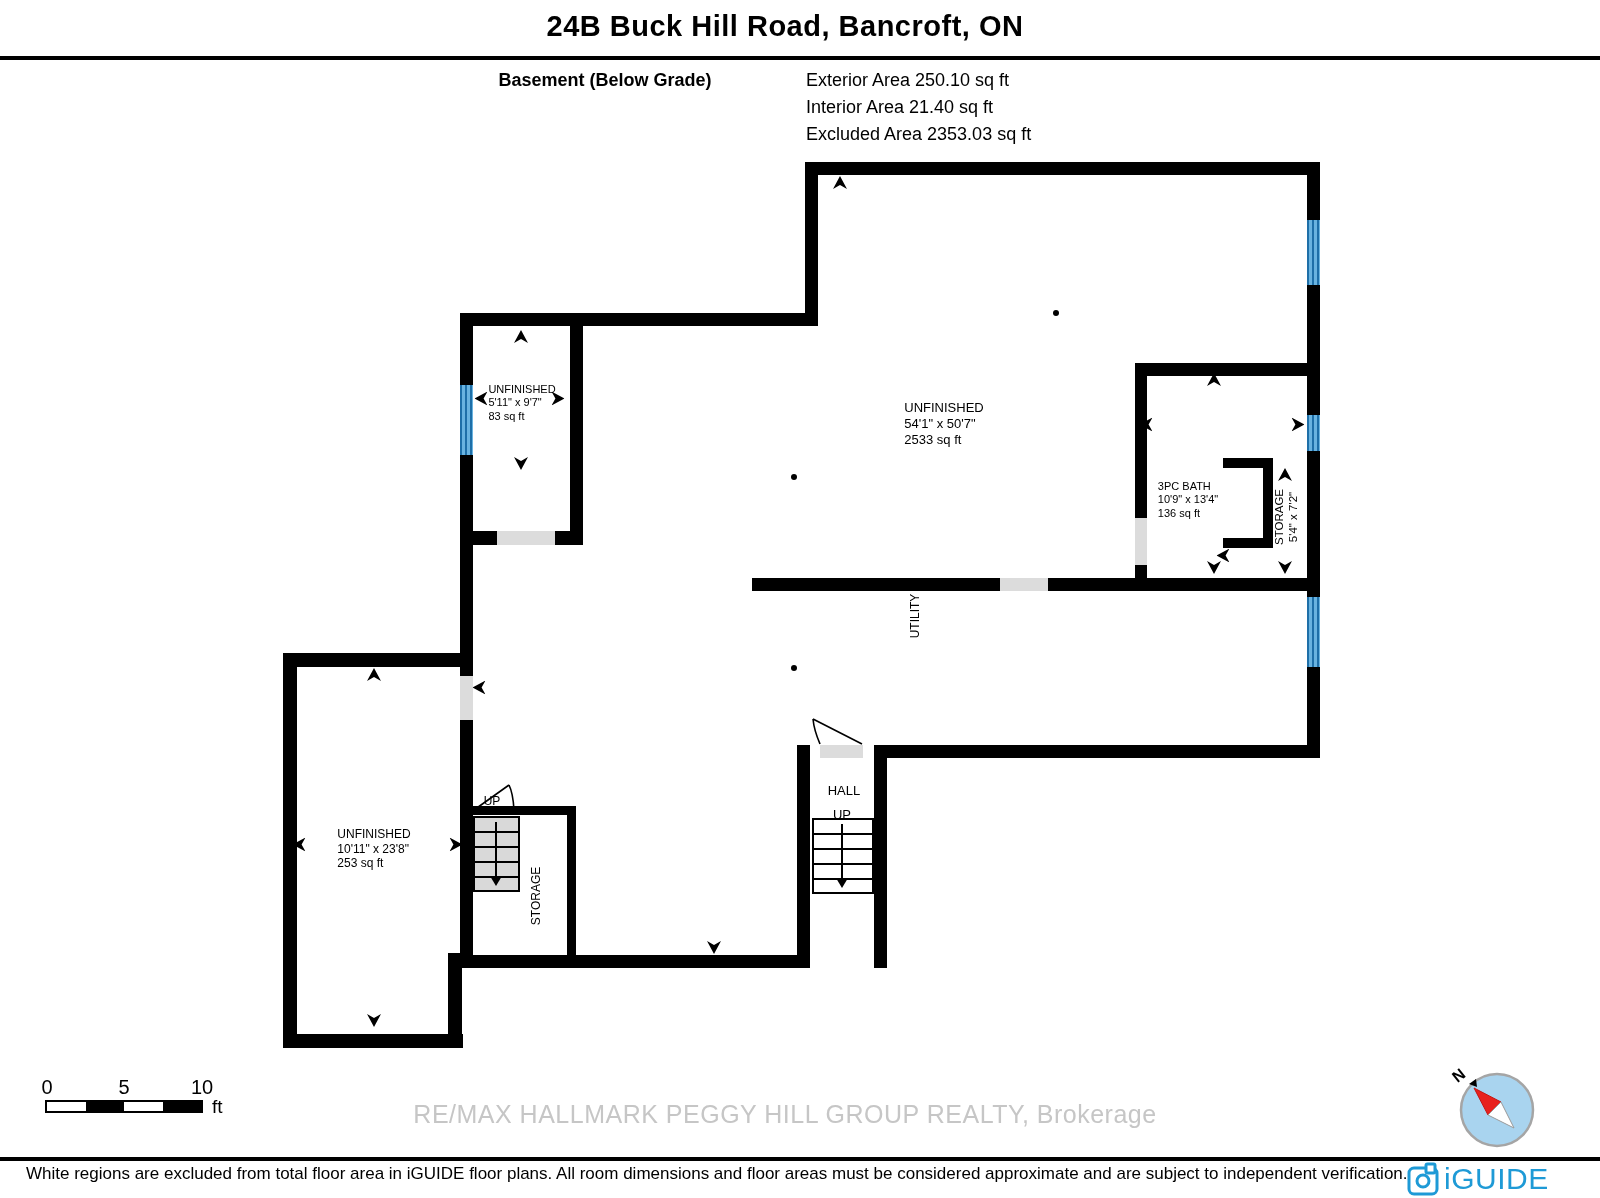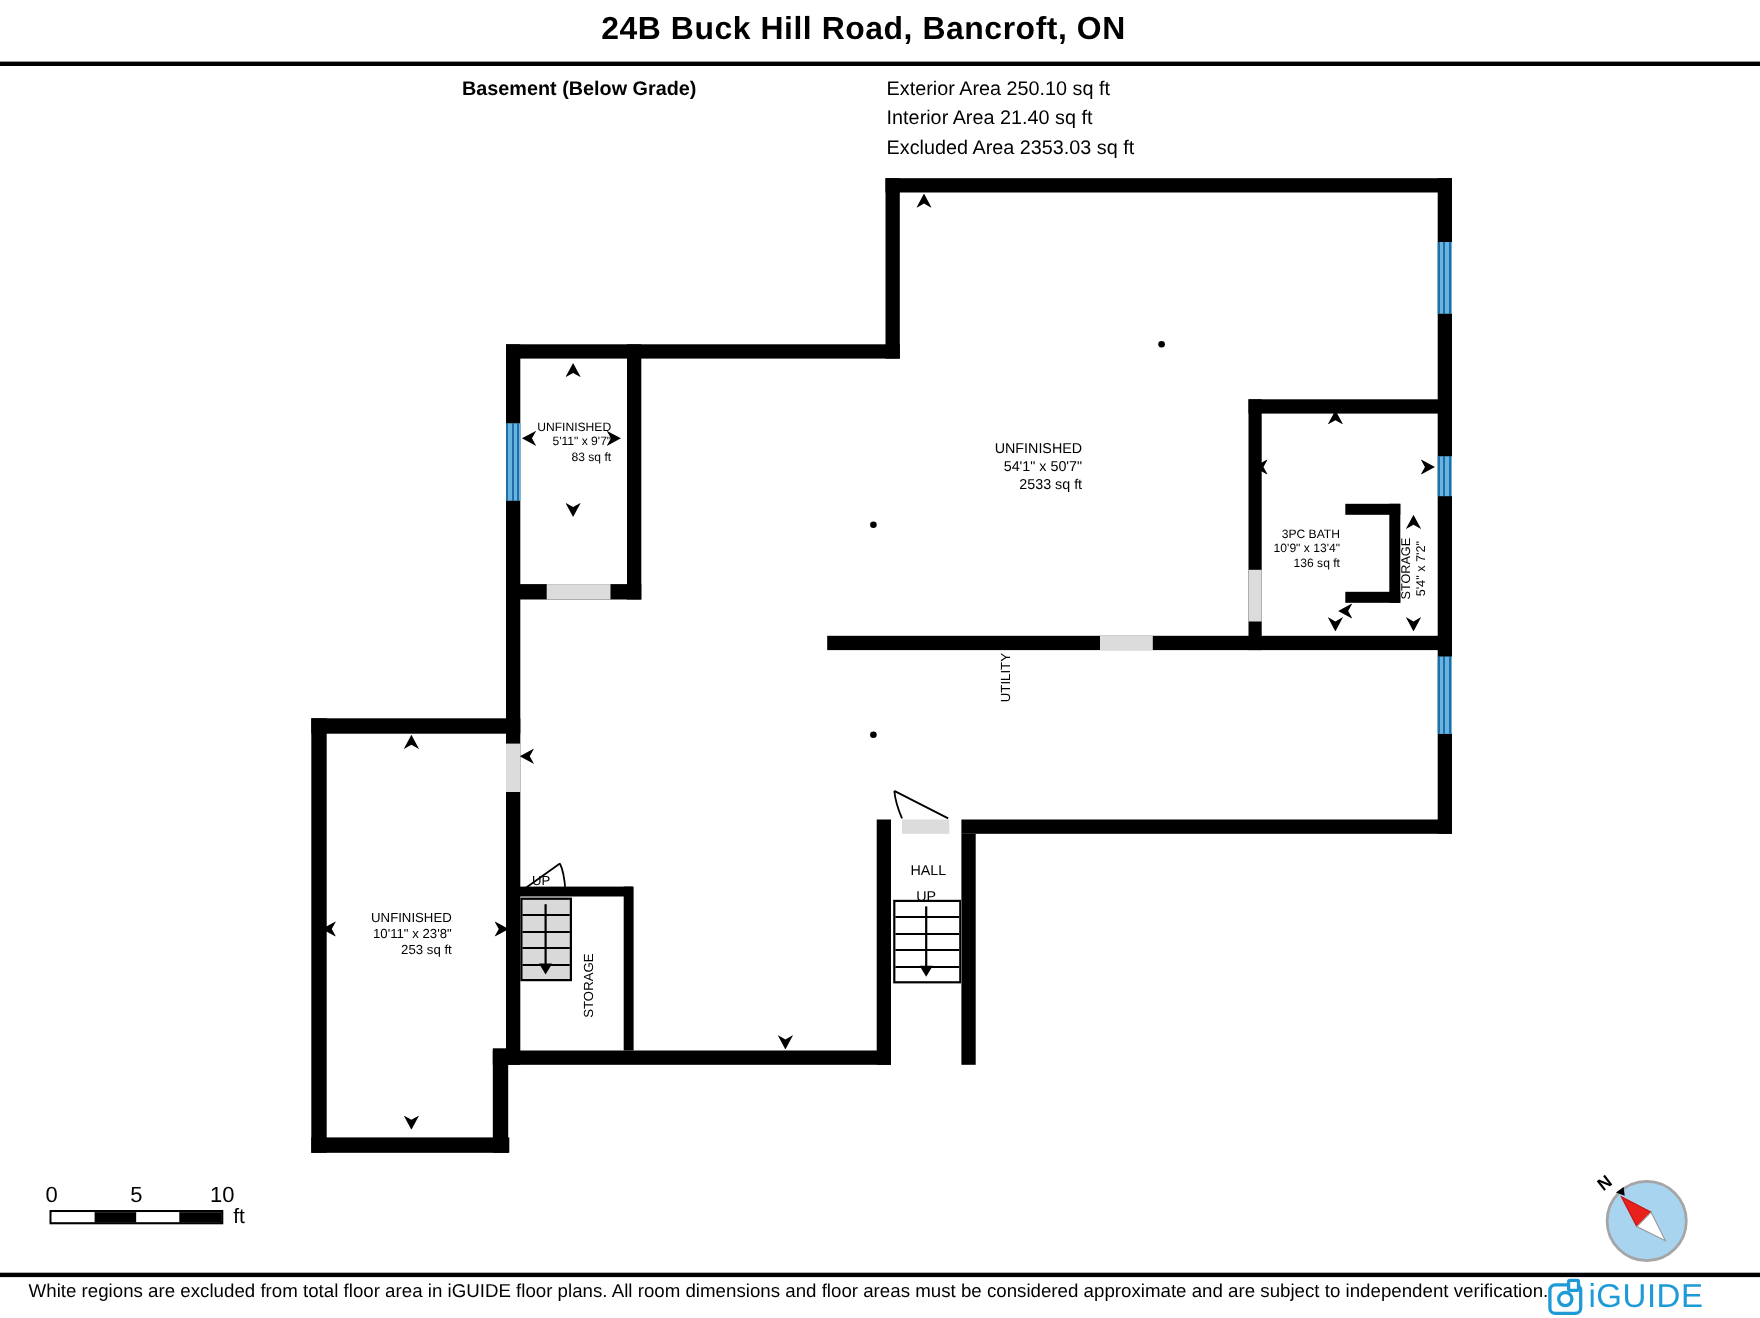--- a/index.html
+++ b/index.html
@@ -6,34 +6,34 @@
   .page{position:relative;width:1600px;height:1198px;background:#fff;overflow:hidden;
         font-family:"Liberation Sans",sans-serif;color:#000;}
   .abs{position:absolute;}
   .wall{position:absolute;background:#000;}
   .door{position:absolute;background:#dcdcdc;}
   .window{position:absolute;background:#69b3e0;
           background-image:repeating-linear-gradient(90deg,#1e6fa8 0 2px,#69b3e0 2px 5px);}
   .marker{position:absolute;width:14px;height:13px;background:#000;
           clip-path:polygon(50% 0%,100% 100%,50% 70%,0% 100%);}
   .dot{position:absolute;width:6px;height:6px;background:#000;border-radius:50%;}
-  .roomlabel{position:absolute;text-align:right;font-size:12px;line-height:1.22;white-space:nowrap;
+  .roomlabel{position:absolute;text-align:left;font-size:12px;line-height:1.22;white-space:nowrap;
              transform:translate(-50%,-50%);}
   .roomlabel.small{font-size:11px;}
   .vlabel{position:absolute;white-space:nowrap;text-align:center;font-size:12px;line-height:1.25;
           transform:translate(-50%,-50%) rotate(-90deg);}
   .stairs{position:absolute;border:2px solid #000;box-sizing:border-box;}
   .treads{position:absolute;inset:0;background:repeating-linear-gradient(180deg,transparent 0 13px,#000 13px 15px);}
   .stair-line{position:absolute;width:2px;background:#000;}
   .stair-head{position:absolute;width:0;height:0;border-left:6px solid transparent;
               border-right:6px solid transparent;border-top:10px solid #000;}
   .hdr-title{position:absolute;left:0;top:10px;width:1570px;text-align:center;
              font-size:29px;font-weight:bold;letter-spacing:.5px;}
   .hdr-rule{position:absolute;left:0;top:56px;width:1600px;height:4px;background:#000;}
-  .floorlabel{position:absolute;left:420px;top:70px;width:370px;text-align:left;
+  .floorlabel{position:absolute;left:420px;top:70px;width:370px;text-align:center;
               font-size:18px;font-weight:bold;}
   .stat{position:absolute;left:806px;font-size:18px;}
   .scale-num{position:absolute;font-size:20px;transform:translateX(-50%);}
   .scale-ft{position:absolute;font-size:19px;}
   .scalebar{position:absolute;left:45px;top:1100px;width:158px;height:13px;border:2px solid #000;
             box-sizing:border-box;display:flex;}
   .scalebar div{flex:1 1 25%;height:100%;}
   .prepared{position:absolute;left:0;top:1092px;width:1580px;text-align:center;
             font-size:18px;font-weight:600;z-index:5;}
   .watermark{position:absolute;left:0;top:1100px;width:1570px;text-align:center;font-size:25px;
@@ -182,20 +182,21 @@
   <svg class="abs" style="left:1448px;top:1058px;" width="96" height="96">
     <circle cx="49" cy="52" r="36" fill="#a9d4ef" stroke="#a5a5a5" stroke-width="2.5"></circle>
     <polygon points="26,30 53,44 40,57" fill="#e8211d" stroke="#c41512" stroke-width="1"></polygon>
     <polygon points="66,70 53,44 40,57" fill="#ffffff" stroke="#9a9a9a" stroke-width="1"></polygon>
     <text x="5" y="22" font-size="16" font-weight="bold" font-family="Liberation Sans, sans-serif" transform="rotate(-38 12 17)">N</text>
     <polygon points="21,26 28,21 29,29" fill="#000"></polygon>
   </svg>
 
   <div class="abs" style="left:1452px;top:1062px;width:1px;height:1px;overflow:hidden;">N</div>
 
+  <div class="watermark">RE/MAX HALLMARK PEGGY HILL GROUP REALTY, Brokerage</div>
 
   <div class="footer-rule"></div>
   <div class="disclaimer">White regions are excluded from total floor area in iGUIDE floor plans. All room dimensions and floor areas must be considered approximate and are subject to independent verification.</div>
 
   <div class="abs" style="left:1406px;top:1160px;width:180px;height:40px;">
     <svg class="abs" style="left:0;top:0;" width="40" height="38">
       <rect x="3" y="8" width="28" height="26" rx="5" fill="none" stroke="#1e9ad6" stroke-width="3"></rect>
       <rect x="20" y="4" width="9" height="9" rx="1.5" fill="#fff" stroke="#1e9ad6" stroke-width="3"></rect>
       <circle cx="17" cy="21" r="6" fill="none" stroke="#1e9ad6" stroke-width="3"></circle>
     </svg>

